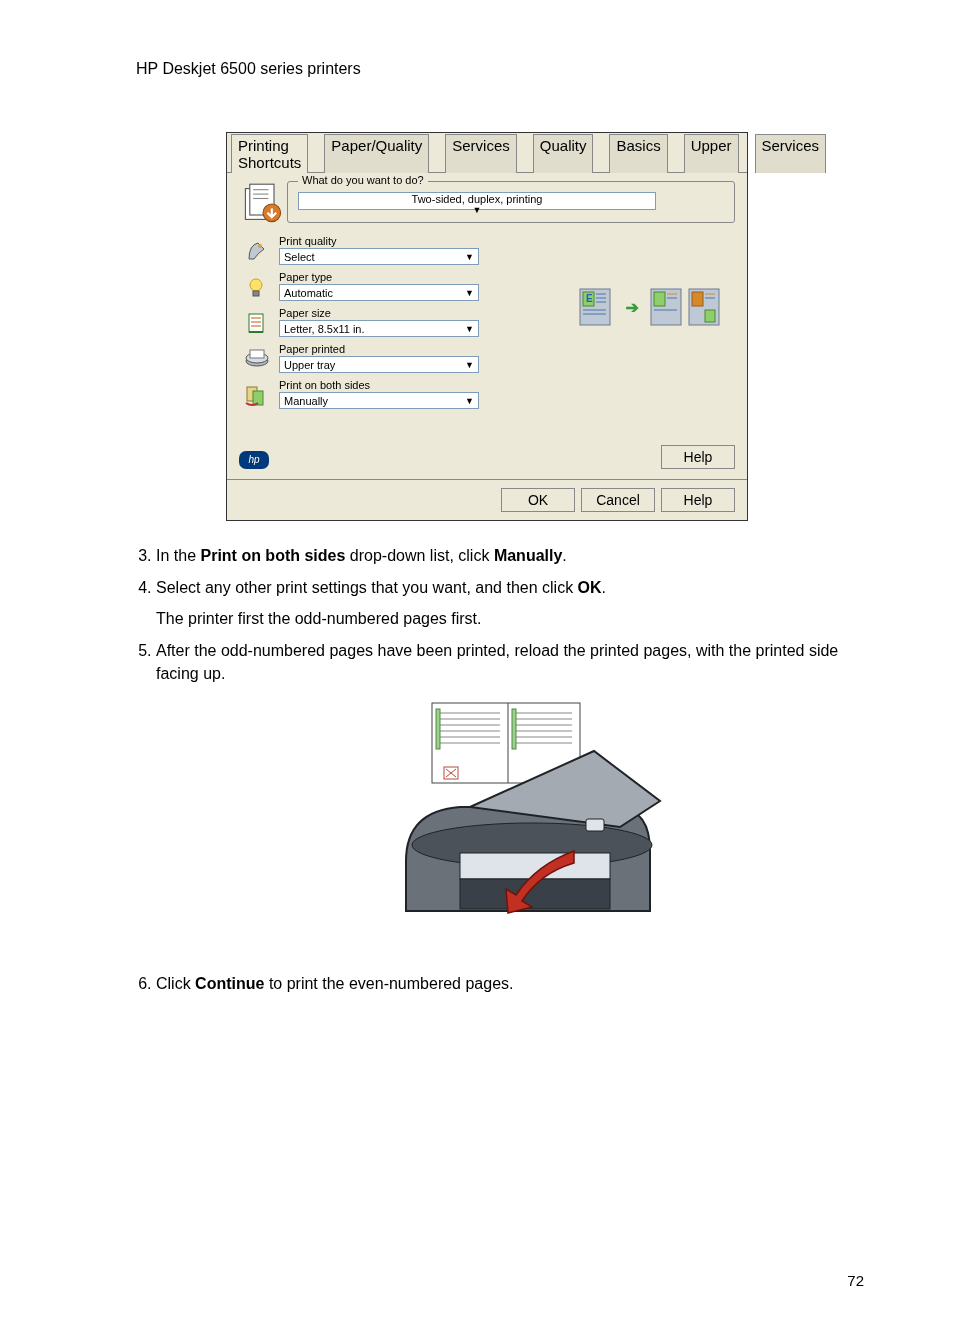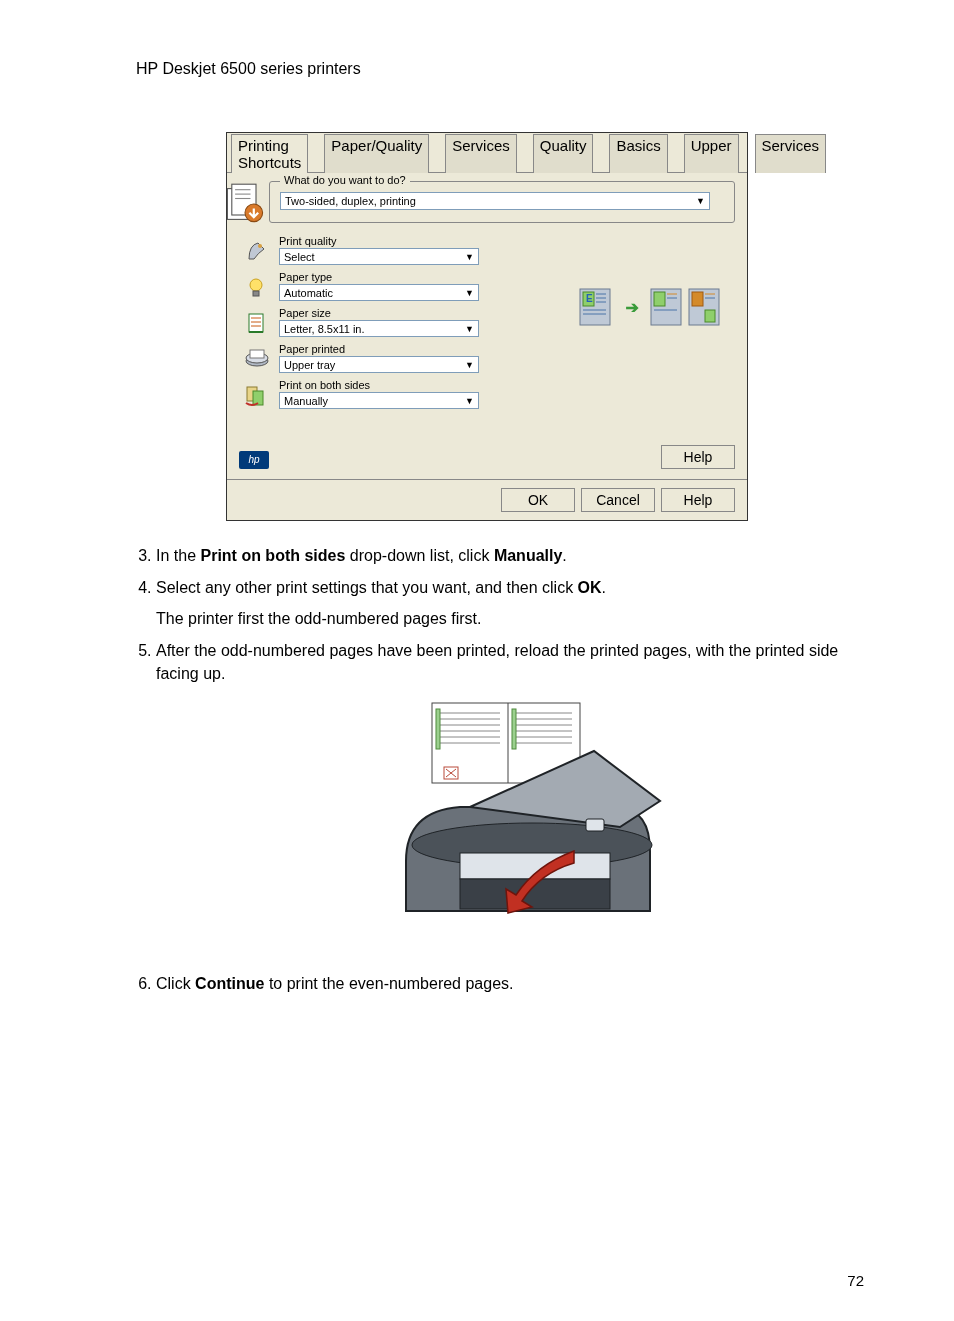--- a/index.html
+++ b/index.html
@@ -15,21 +15,21 @@
   .legend { position:absolute; top:-8px; left:10px; background:#ece9d8; padding:0 4px; font-size:11px; }
   .task-select { width:100%; height:18px; border:1px solid #7f9db9; background:#fff; padding:0 4px; display:flex; align-items:center; justify-content:space-between; box-sizing:border-box; }
   .dd-arrow { font-size:9px; color:#000; }
   .shortcut-icon { width:46px; height:44px; position:absolute; left:-48px; top:0; display:flex; align-items:center; justify-content:center; }
   .shortcut-icon svg { width:44px; height:44px; }
   .setting-row { margin-left:40px; margin-bottom:6px; position:relative; width:210px; }
   .setting-row .row-icon { position:absolute; left:-35px; top:4px; width:26px; height:26px; }
   .setting-label { font-size:11px; }
   .setting-select { width:200px; height:17px; border:1px solid #7f9db9; background:#fff; padding:0 4px; display:flex; align-items:center; justify-content:space-between; box-sizing:border-box; font-size:11px; margin-top:1px; }
   .preview { position:absolute; right:24px; top:112px; display:flex; align-items:center; gap:10px; }
-  .hp-logo { display:inline-block; width:30px; height:18px; background:#003a7a; color:#fff; border-radius:2px; font-size:10px; font-style:italic; text-align:center; line-height:18px; }
+  .hp-logo { display:inline-block; width:30px; height:18px; background:#003a7a; color:#fff; border-radius:7px; font-size:10px; font-style:italic; text-align:center; line-height:18px; }
   .dialog-footer-inner { display:flex; justify-content:space-between; align-items:flex-end; padding:0 12px 10px 12px; }
   .btn { border:1px solid #888; background:#ece9d8; width:72px; height:22px; font-size:14px; display:flex; align-items:center; justify-content:center; }
   .dialog-footer-outer { display:flex; justify-content:flex-end; gap:6px; padding:8px 12px; border-top:1px solid #888; }
   ol.steps { margin:24px 0 0 0; padding-left:20px; }
   ol.steps > li { margin-bottom:10px; line-height:1.4; font-size:16px; }
   ol.steps > li .indent { margin-top:8px; }
   .printer-illustration { text-align:center; margin:16px 0; }
   .page-no { position:absolute; bottom:32px; right:90px; font-size:15px; }
   .arrow-green { color:#3a9b3a; font-weight:bold; font-size:16px; }
 </style>
@@ -44,34 +44,34 @@
       <div class="tab active">Printing Shortcuts</div>
       <div class="tab inactive">Paper/Quality</div>
       <div class="tab inactive">Services</div>
       <div class="tab inactive">Quality</div>
       <div class="tab inactive">Basics</div>
       <div class="tab inactive">Upper</div>
       <div class="tab inactive">Services</div>
     </div>
 
     <div class="dialog-body" style="position:relative;">
-      <div class="fieldset" style="margin-left:30px; position:relative;">
+      <div class="fieldset" style="margin-left:48px; position:relative;">
         <div class="shortcut-icon">
           <svg viewBox="0 0 40 40">
               <rect x="4" y="6" width="22" height="28" fill="#fff" stroke="#555"></rect>
               <rect x="8" y="2" width="22" height="28" fill="#fff" stroke="#555"></rect>
               <line x1="11" y1="7" x2="25" y2="7" stroke="#888"></line>
               <line x1="11" y1="11" x2="25" y2="11" stroke="#888"></line>
               <line x1="11" y1="15" x2="25" y2="15" stroke="#888"></line>
               <circle cx="28" cy="28" r="8" fill="#d97a2b" stroke="#8a4a12"></circle>
               <path d="M24 28 l4 4 l4 -4 M28 24 v8" stroke="#fff" stroke-width="2" fill="none"></path>
             </svg>
         </div>
         <span class="legend">What do you want to do?</span>
-        <div class="task-select" style="width:430px;">
+        <div class="task-select" style="width:358px;flex-direction:column;">
           <span>Two-sided, duplex, printing</span>
           <span class="dd-arrow">▼</span>
         </div>
       </div>
 
       <div class="preview">
         <svg width="40" height="44">
             <rect x="4" y="4" width="30" height="36" fill="#bfc9d6" stroke="#6b7a8f"></rect>
             <rect x="7" y="7" width="11" height="14" fill="#8fcf6b" stroke="#4a8a2a"></rect>
             <text x="10" y="17" font-size="10" fill="#2560b5" font-weight="bold">E</text>

